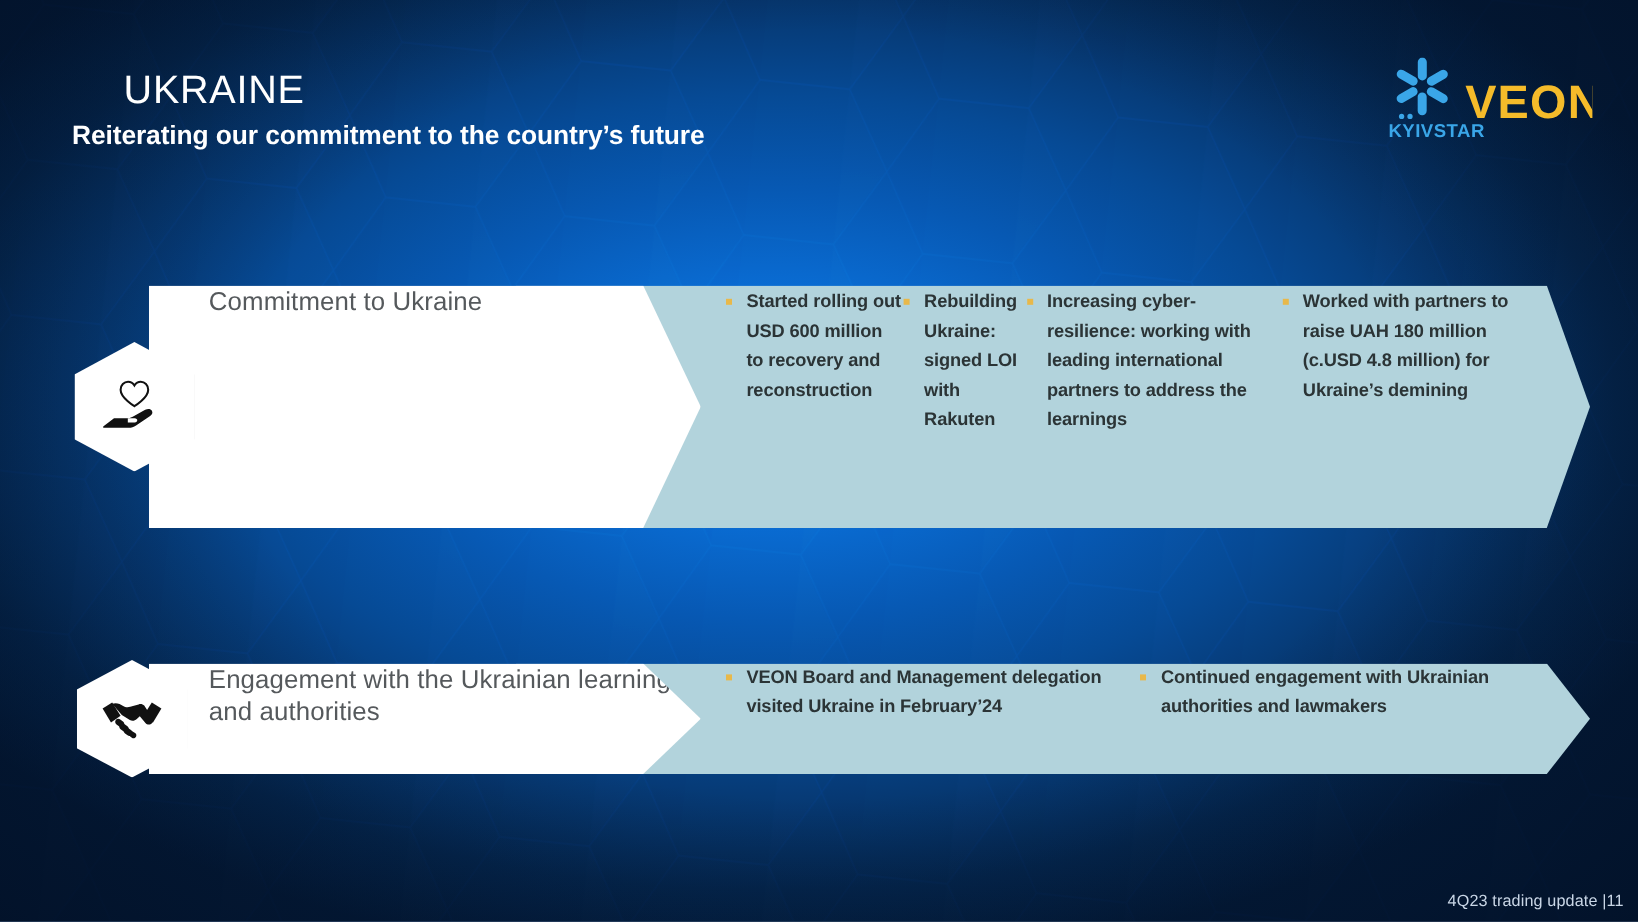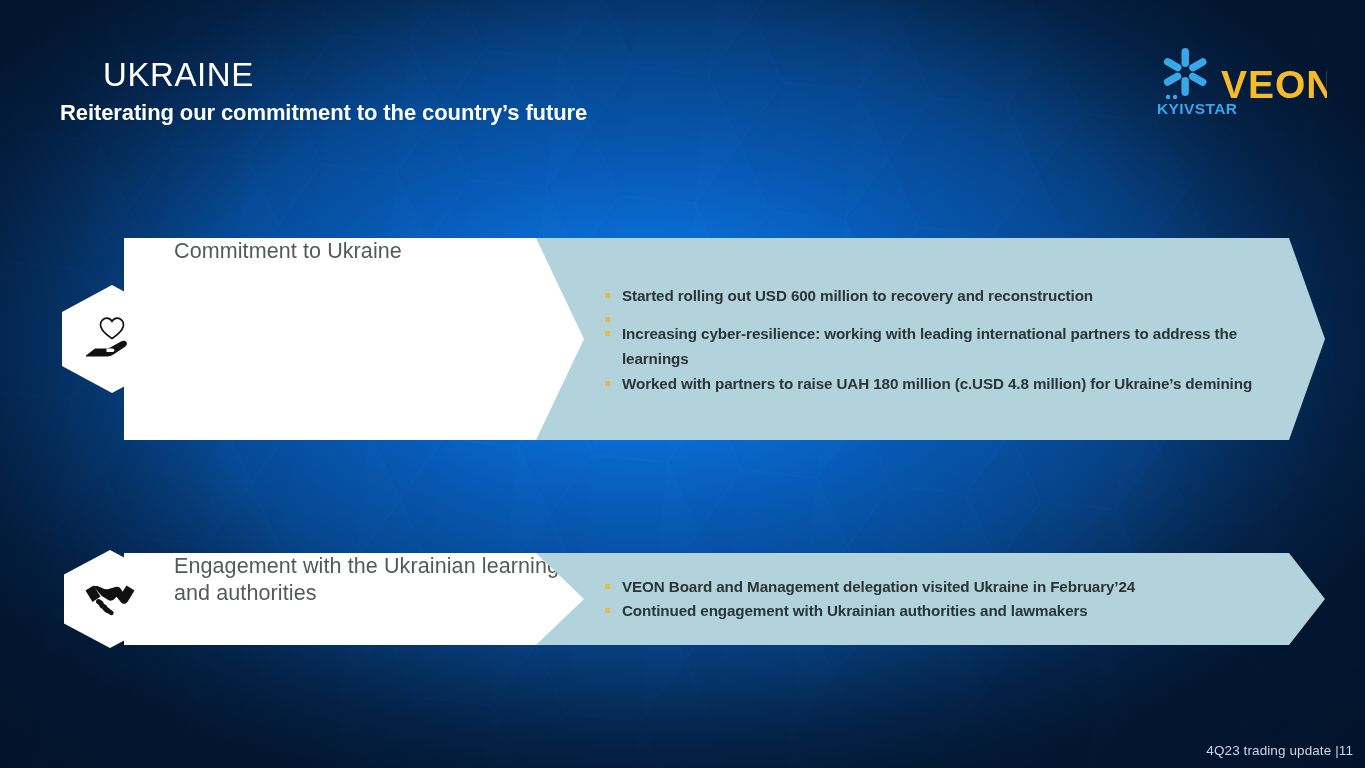--- a/index.html
+++ b/index.html
@@ -52,21 +52,21 @@
   #row2 { top:553px; height:92px; width:100%; }
 
   .band {
     position:absolute; top:0; height:100%;
     background:#b2d3dc;
     left:430px; right:40px;
     clip-path: polygon(0 0, calc(100% - 36px) 0, 100% 50%, calc(100% - 36px) 100%, 0 100%);
   }
   .band-inner {
     position:absolute; top:0; left:0; right:0; bottom:0;
-    display:flex; flex-direction:column; justify-content:center;
+    display:flex; flex-direction:row; 
     padding-left:175px; padding-right:60px;
   }
   #row1 .band-inner { padding-top:2px; }
 
   .bullet-line {
     display:flex; align-items:flex-start;
     color:#2b3436; font-weight:bold;
     font-size:15.2px; line-height:24.6px;
     letter-spacing:-.1px;
   }
@@ -154,20 +154,21 @@
   <div class="row" id="row1">
 
     <div class="band">
       <div class="band-inner">
         <div class="bullet-line">
           <span class="bullet-dot"></span>
           <span>Started rolling out USD 600 million to recovery and reconstruction</span>
         </div>
         <div class="bullet-line">
           <span class="bullet-dot"></span>
+          <span>Rebuilding Ukraine: signed LOI with Rakuten</span>
         </div>
         <div class="bullet-line">
           <span class="bullet-dot"></span>
           <span>Increasing cyber-resilience: working with leading international partners to address the learnings</span>
         </div>
         <div class="bullet-line">
           <span class="bullet-dot"></span>
           <span>Worked with partners to raise UAH 180 million (c.USD 4.8 million) for Ukraine’s demining</span>
         </div>
       </div>

